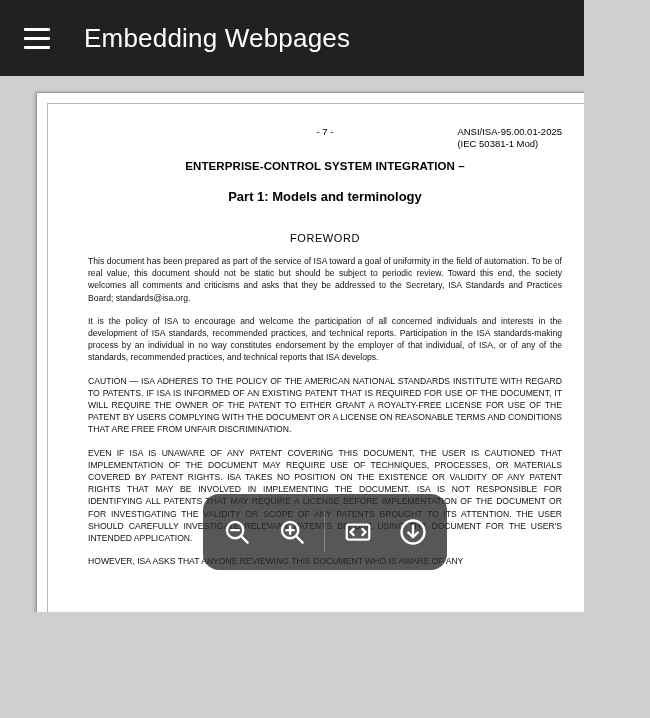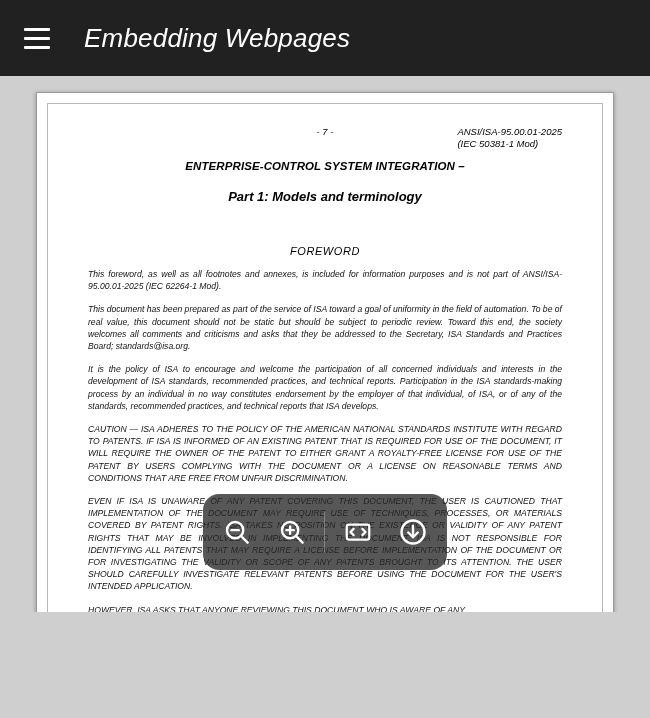--- a/index.html
+++ b/index.html
@@ -5,24 +5,23 @@
   * { box-sizing: border-box; }
   html, body {
     margin: 0; padding: 0;
     width: 650px; height: 718px;
     background: #cfcfcf;
     font-family: "Liberation Sans", sans-serif;
     overflow: hidden;
   }
   #app {
     position: relative;
-    width: 650px; height: 718px;
+    width: 584px; height: 718px;
     background: #8b5cf6;
     overflow: hidden;
-    font-style: italic;
   }
 
   
   .appbar {
     height: 76px;
     background: #212121;
     display: flex;
     align-items: center;
     padding: 0 14px;
   }
@@ -106,21 +105,21 @@
   }
   .doc-subtitle {
     text-align: center;
     font-weight: bold;
     font-size: 13px;
     margin-top: 17px;
   }
   .doc-sectionhead {
     text-align: center;
     font-size: 11px;
-    margin-top: 41px;
+    margin-top: 28px;
     letter-spacing: 0.6px;
   }
 
   .doc-para {
     font-size: 8.6px;
     line-height: 1.42;
     margin-top: 11px;
     text-align: justify;
     color: #111;
   }
@@ -191,21 +190,20 @@
           <div class="doc-stdid">
             <div>ANSI/ISA-95.00.01-2025</div>
             <div>(IEC 50381-1 Mod)</div>
           </div>
         </div>
 
         <div class="doc-title">ENTERPRISE-CONTROL SYSTEM INTEGRATION –</div>
         <div class="doc-subtitle">Part 1: Models and terminology</div>
         <div class="doc-sectionhead">FOREWORD</div>
 
-        <div class="doc-para">This foreword, as well as all footnotes and annexes, is included for information purposes and is not part of ANSI/ISA-95.00.01-2025 (IEC 62264-1 Mod).</div>
         <div class="doc-para">This document has been prepared as part of the service of ISA toward a goal of uniformity in the field of automation. To be of real value, this document should not be static but should be subject to periodic review. Toward this end, the society welcomes all comments and criticisms and asks that they be addressed to the Secretary, ISA Standards and Practices Board; standards@isa.org.</div>
         <div class="doc-para">It is the policy of ISA to encourage and welcome the participation of all concerned individuals and interests in the development of ISA standards, recommended practices, and technical reports. Participation in the ISA standards-making process by an individual in no way constitutes endorsement by the employer of that individual, of ISA, or of any of the standards, recommended practices, and technical reports that ISA develops.</div>
         <div class="doc-para caps">CAUTION — ISA ADHERES TO THE POLICY OF THE AMERICAN NATIONAL STANDARDS INSTITUTE WITH REGARD TO PATENTS. IF ISA IS INFORMED OF AN EXISTING PATENT THAT IS REQUIRED FOR USE OF THE DOCUMENT, IT WILL REQUIRE THE OWNER OF THE PATENT TO EITHER GRANT A ROYALTY-FREE LICENSE FOR USE OF THE PATENT BY USERS COMPLYING WITH THE DOCUMENT OR A LICENSE ON REASONABLE TERMS AND CONDITIONS THAT ARE FREE FROM UNFAIR DISCRIMINATION.</div>
         <div class="doc-para caps">EVEN IF ISA IS UNAWARE OF ANY PATENT COVERING THIS DOCUMENT, THE USER IS CAUTIONED THAT IMPLEMENTATION OF THE DOCUMENT MAY REQUIRE USE OF TECHNIQUES, PROCESSES, OR MATERIALS COVERED BY PATENT RIGHTS. ISA TAKES NO POSITION ON THE EXISTENCE OR VALIDITY OF ANY PATENT RIGHTS THAT MAY BE INVOLVED IN IMPLEMENTING THE DOCUMENT. ISA IS NOT RESPONSIBLE FOR IDENTIFYING ALL PATENTS THAT MAY REQUIRE A LICENSE BEFORE IMPLEMENTATION OF THE DOCUMENT OR FOR INVESTIGATING THE VALIDITY OR SCOPE OF ANY PATENTS BROUGHT TO ITS ATTENTION. THE USER SHOULD CAREFULLY INVESTIGATE RELEVANT PATENTS BEFORE USING THE DOCUMENT FOR THE USER'S INTENDED APPLICATION.</div>
         <div class="doc-para caps">HOWEVER, ISA ASKS THAT ANYONE REVIEWING THIS DOCUMENT WHO IS AWARE OF ANY</div>
 
       </div>
     </div>
 
     <div class="bottom-band"></div>

